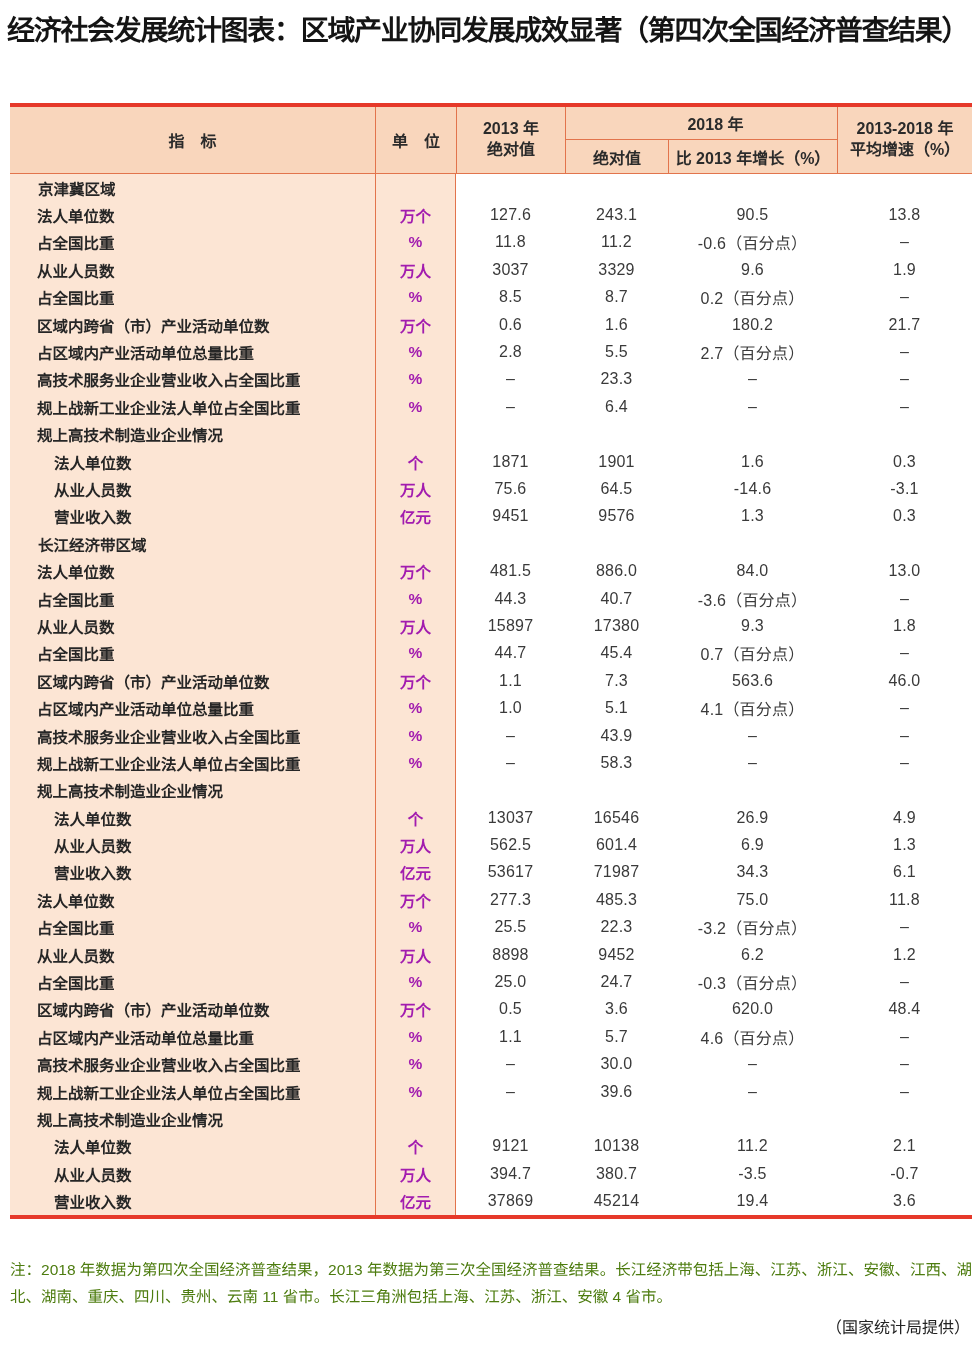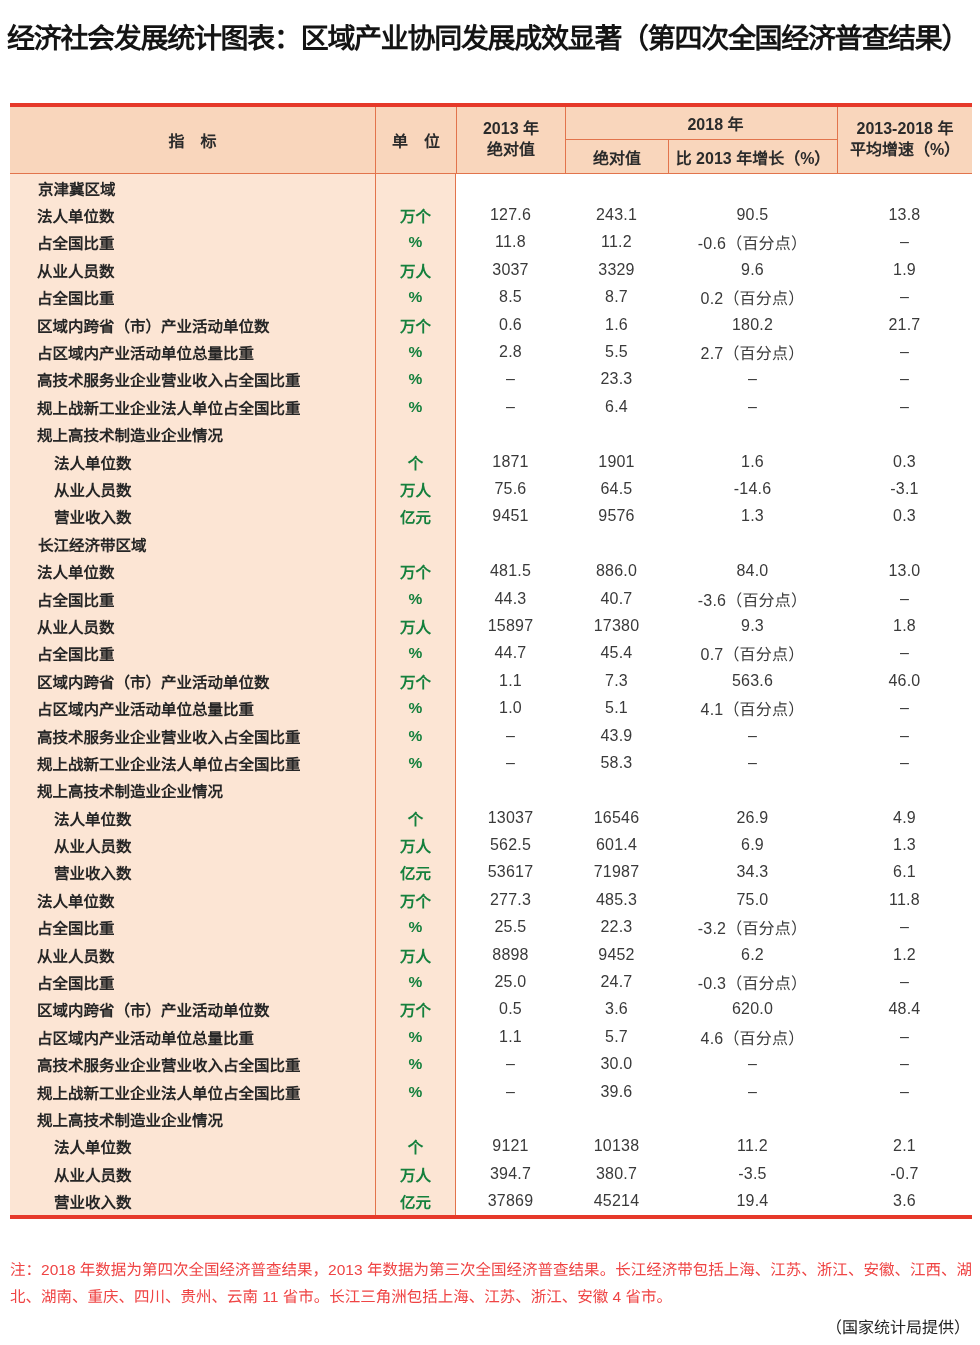--- a/index.html
+++ b/index.html
@@ -11,21 +11,21 @@
     --num-color:#3a3a3a;
   }
   *{margin:0;padding:0;box-sizing:border-box;}
   html,body{width:980px;background:#ffffff;}
   body{
     position:relative;height:1345px;overflow:hidden;
     font-family:"Liberation Sans","DejaVu Sans",sans-serif;
     color:var(--text-dark);
   }
   .page-title{
-    position:absolute;left:7px;top:16px;width:968px;
+    position:absolute;left:7px;top:8px;width:968px;
     font-size:28px;font-weight:bold;letter-spacing:-1.3px;
     color:#141414;white-space:nowrap;
   }
   .stat-table{position:absolute;left:10px;top:103px;width:962px;}
   .rule{height:4px;background:var(--accent-red);}
   .thead{
     display:grid;
     grid-template-columns:365px 81px 109px 103px 169px 135px;
     grid-template-rows:33px 33px;
     background:var(--header-bg);
@@ -50,33 +50,33 @@
   .cell-label{
     background:var(--label-bg);
     font-weight:bold;font-size:15.5px;color:#262626;
     white-space:nowrap;
   }
   .cell-unit{
     background:var(--label-bg);
     border-left:1px solid var(--border);
     border-right:1px solid var(--border);
     justify-content:center;
-    font-weight:bold;font-size:15.5px;color:#15803d;
+    font-weight:bold;font-size:15.5px;color:#a21caf;
   }
   .num{
     justify-content:center;text-align:center;
     font-size:16px;color:var(--num-color);
     letter-spacing:0.2px;white-space:nowrap;
   }
   .level-0 .cell-label{padding-left:28px;}
   .level-1 .cell-label{padding-left:27px;}
   .level-2 .cell-label{padding-left:44px;}
   .footnote{
     position:absolute;left:10px;top:1256px;width:962px;
-    font-size:15.5px;line-height:27px;color:#ef4444;
+    font-size:15.5px;line-height:27px;color:#4d7c0f;
     text-align:justify;
   }
   .source-line{
     position:absolute;right:10px;top:1314px;
     font-size:16px;color:#222222;margin-left:16px;
   }
 </style>
 </head>
 <body>
 

